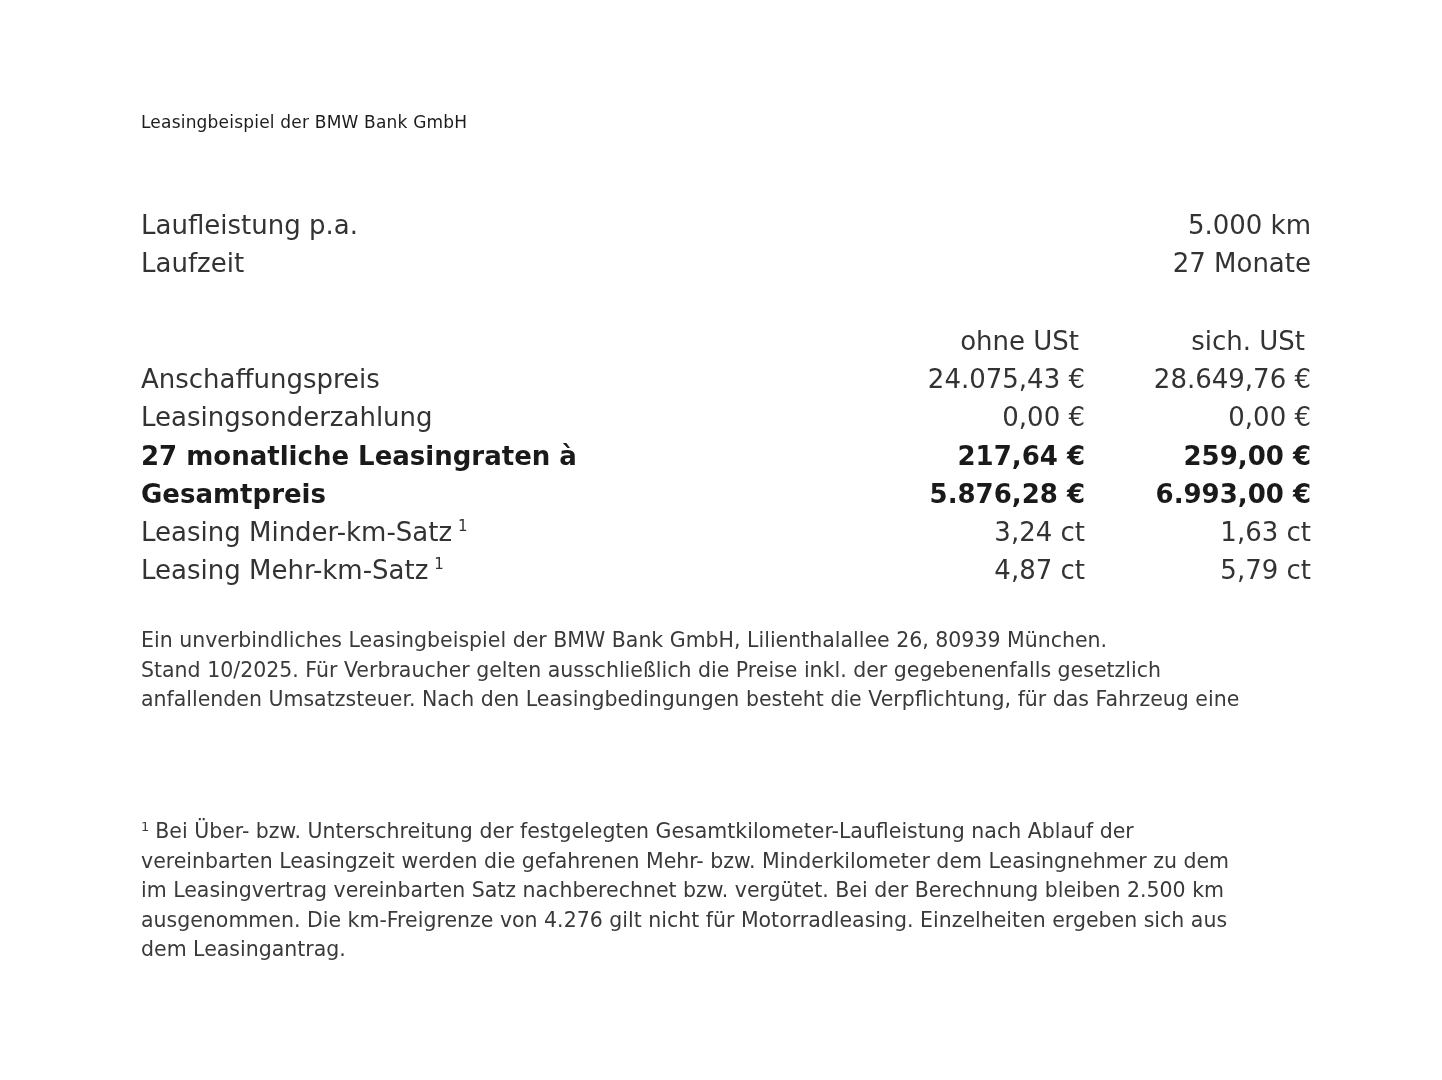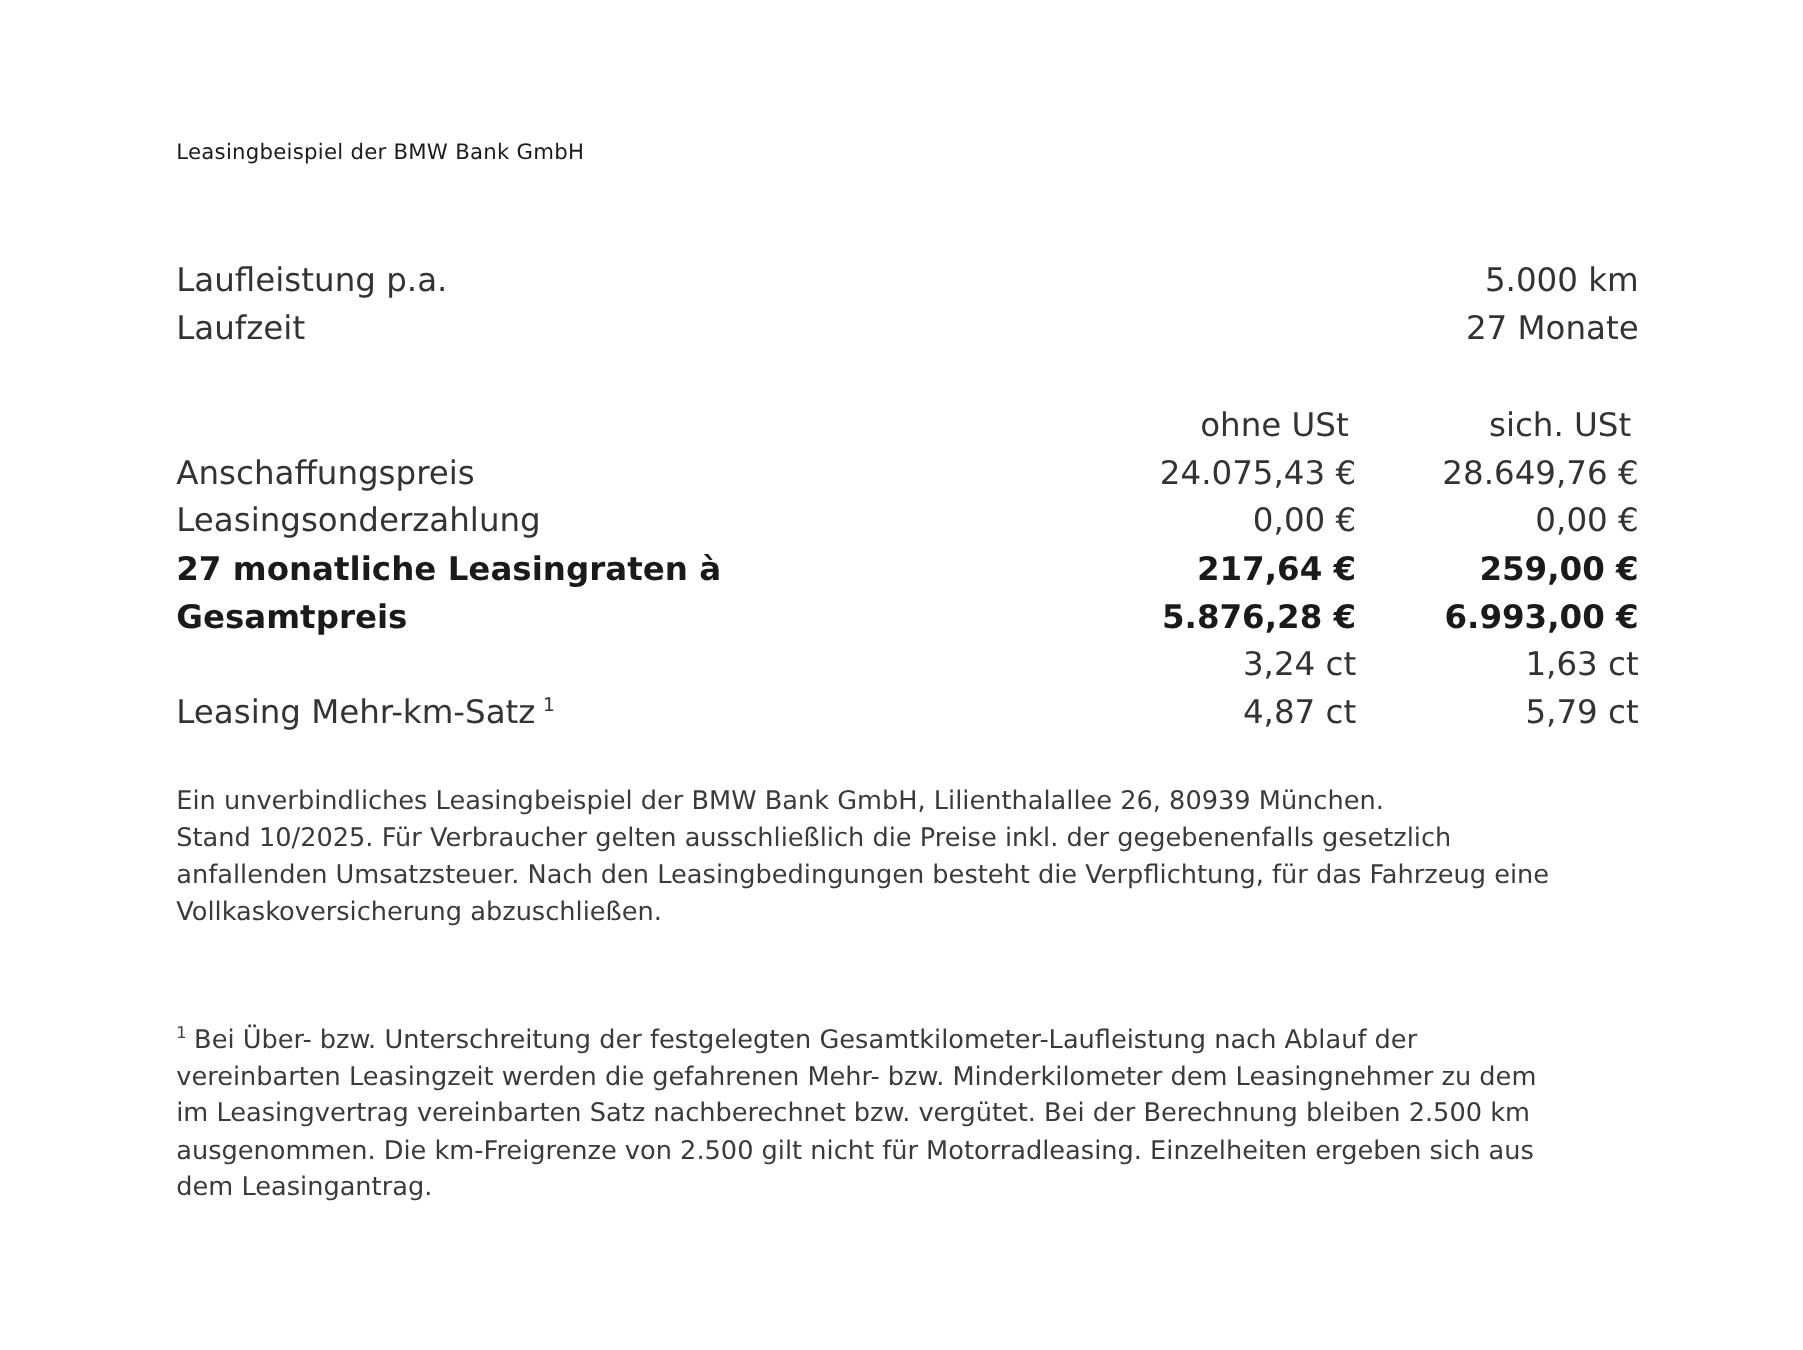--- a/index.html
+++ b/index.html
@@ -123,37 +123,37 @@
     <span class="label">27 monatliche Leasingraten à</span>
     <span class="col1">217,64 €</span>
     <span class="col2">259,00 €</span>
   </div>
   <div class="row bold" style="top:475px;">
     <span class="label">Gesamtpreis</span>
     <span class="col1">5.876,28 €</span>
     <span class="col2">6.993,00 €</span>
   </div>
   <div class="row" style="top:513px;">
+    <span class="label"><span>Leasing Minder-km-Satz</span><sup class="fn">1</sup></span>
     <span class="col1">3,24 ct</span>
     <span class="col2">1,63 ct</span>
   </div>
   <div class="row" style="top:551px;">
     <span class="label"><span>Leasing Mehr-km-Satz</span><sup class="fn">1</sup></span>
     <span class="col1">4,87 ct</span>
     <span class="col2">5,79 ct</span>
   </div>
 
   <div class="para" style="top:626px;">
     <span class="line">Ein unverbindliches Leasingbeispiel der BMW Bank GmbH, Lilienthalallee 26, 80939 München.</span>
     <span class="line">Stand 10/2025. Für Verbraucher gelten ausschließlich die Preise inkl. der gegebenenfalls gesetzlich</span>
     <span class="line">anfallenden Umsatzsteuer. Nach den Leasingbedingungen besteht die Verpflichtung, für das Fahrzeug eine</span>
-    <span class="line">Vollkaskoversicherung abzuschließen.</span>
   </div>
 
   <div class="para" style="top:793px;margin-top:24px;">
     <span class="line"><sup>1</sup><span>Bei Über- bzw. Unterschreitung der festgelegten Gesamtkilometer-Laufleistung nach Ablauf der</span></span>
     <span class="line">vereinbarten Leasingzeit werden die gefahrenen Mehr- bzw. Minderkilometer dem Leasingnehmer zu dem</span>
     <span class="line">im Leasingvertrag vereinbarten Satz nachberechnet bzw. vergütet. Bei der Berechnung bleiben 2.500 km</span>
-    <span class="line">ausgenommen. Die km-Freigrenze von 2.500 gilt nicht für Motorradleasing. Einzelheiten ergeben sich aus</span>
+    <span class="line">ausgenommen. Die km-Freigrenze von 4.276 gilt nicht für Motorradleasing. Einzelheiten ergeben sich aus</span>
     <span class="line">dem Leasingantrag.</span>
   </div>
 
 </div>
 
 </body></html>

